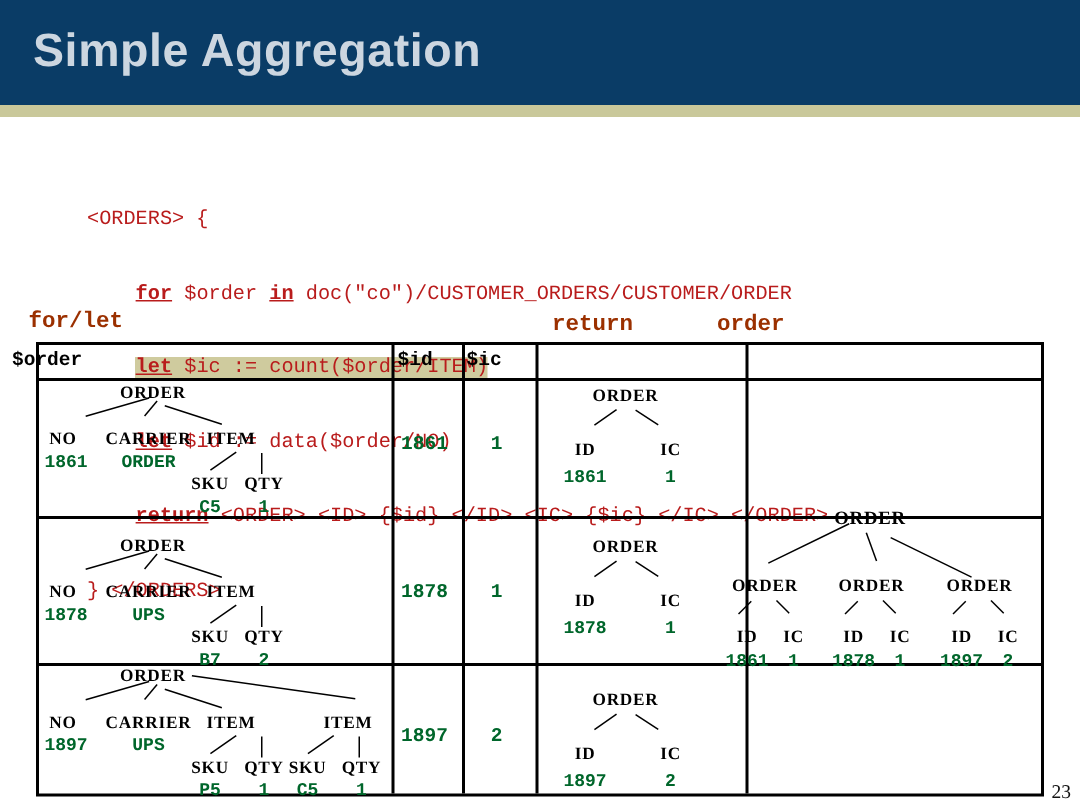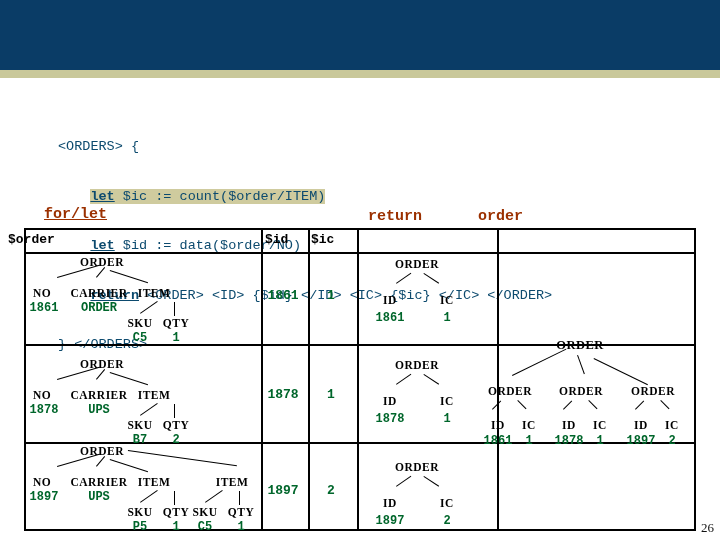--- a/index.html
+++ b/index.html
@@ -44,37 +44,37 @@
   }
 
   
   #query {
     position: absolute;
     left: 58px;
     top: 106px;
     font-family: "Liberation Mono", monospace;
     font-size: 13.5px;
     line-height: 16.5px;
-    color: #0c4a6e;
+    color: #b91c1c;
     white-space: pre;
   }
   #query .ln { display: block; height: 16.5px; white-space: pre; }
   #query .kw { text-decoration: underline; font-weight: bold; }
   #query .hl { background: #cfcb9e; }
 
   
   .caption {
     position: absolute;
     font-family: "Liberation Mono", monospace;
     font-size: 15px;
     font-weight: bold;
     color: #9b3000;
     white-space: nowrap;
   }
-  #cap-forlet { left: 44px;  top: 206px; text-decoration: underline; }
+  #cap-forlet { left: 19px;  top: 206px; }
   #cap-return { left: 368px; top: 208px; }
   #cap-result { left: 478px; top: 208px; }
 
   
   #grid {
     position: absolute;
     left: 24px;
     top: 228px;
     width: 672px;
     height: 303px;
@@ -154,23 +154,25 @@
     color: #111111;
   }
 </style>
 </head>
 <body>
 
 <div id="slide">
 
   <div id="header-band"></div>
   <div id="header-accent"></div>
+  <div id="slide-title">Simple Aggregation</div>
 
   <div id="query">
     <span class="ln"><span>&lt;ORDERS&gt; {</span></span>
+    <span class="ln">    <span class="kw">for</span><span> $order </span><span class="kw">in</span><span> doc("co")/CUSTOMER_ORDERS/CUSTOMER/ORDER</span></span>
     <span class="ln">    <span class="hl"><span class="kw">let</span><span> $ic := count($order/ITEM)</span></span></span>
     <span class="ln">    <span class="kw">let</span><span> $id := data($order/NO)</span></span>
     <span class="ln">    <span class="kw">return</span><span> &lt;ORDER&gt; &lt;ID&gt; {$id} &lt;/ID&gt; &lt;IC&gt; {$ic} &lt;/IC&gt; &lt;/ORDER&gt;</span></span>
     <span class="ln"><span>} &lt;/ORDERS&gt;</span></span>
   </div>
 
   <div class="caption" id="cap-forlet">for/let</div>
   <div class="caption" id="cap-return">return</div>
   <div class="caption" id="cap-result">order</div>
 
@@ -307,15 +309,15 @@
 
     <div class="node" style="left:653px; top:385px;">ORDER</div>
     <div class="edge" style="left:635px; top:409px; width:12px; transform:rotate(-45deg);"></div>
     <div class="edge" style="left:661px; top:400px; width:12px; transform:rotate(45deg);"></div>
     <div class="node" style="left:641px; top:419px;">ID</div>
     <div class="node" style="left:672px; top:419px;">IC</div>
     <div class="val" style="left:641px; top:434px;">1897</div>
     <div class="val" style="left:672px; top:434px;">2</div>
   </div>
 
-  <div id="slide-number">26</div>
+  <div id="slide-number">23</div>
 
 </div>
 
 </body></html>

